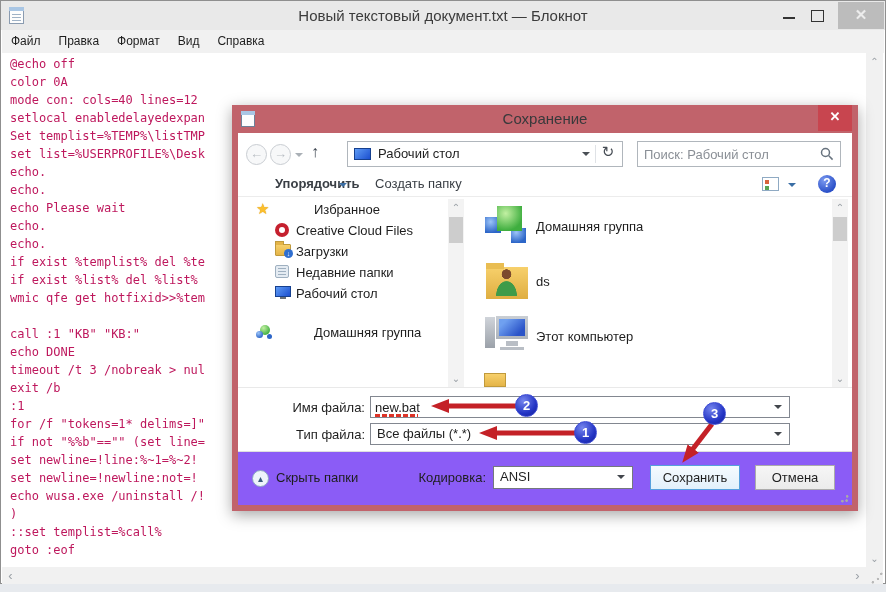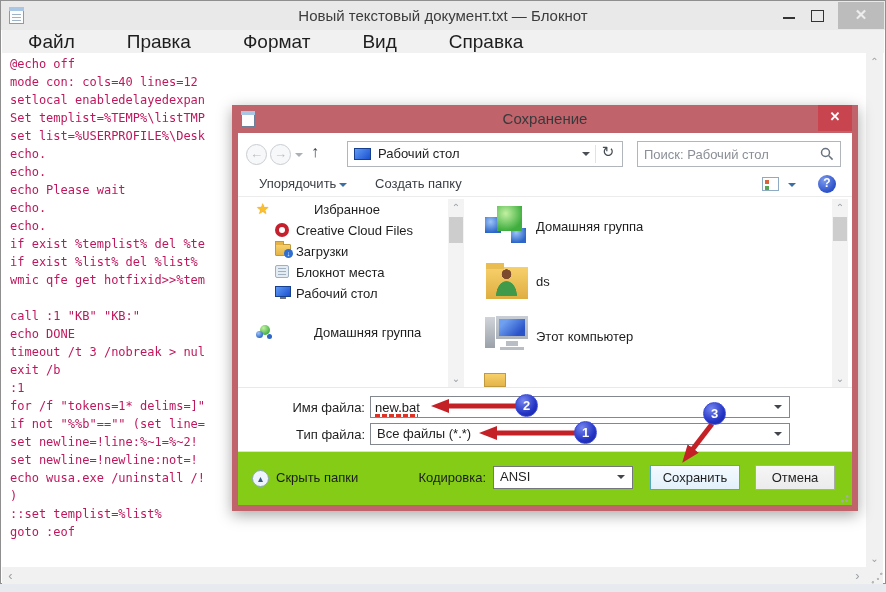--- a/index.html
+++ b/index.html
@@ -14,21 +14,21 @@
   .np-icon::after { content:""; position:absolute; left:2px; right:2px; top:6px; height:8px;
       background:repeating-linear-gradient(#9fb2c6 0 1px, transparent 1px 3px); }
   .win-title { position:absolute; left:0; right:0; top:0; height:29px; line-height:29px; text-align:center; font-size:15px; color:#3c3c3c; }
   .win-min { position:absolute; right:86px; top:4px; width:20px; height:20px; text-align:center; cursor:default; }
   .win-min::before { content:""; position:absolute; left:4px; right:4px; top:12px; height:2px; background:#333; }
   .win-max { position:absolute; right:58px; top:4px; width:20px; height:20px; }
   .win-max::before { content:""; position:absolute; left:4px; top:5px; width:11px; height:10px; border:1.5px solid #333; }
   .win-close { position:absolute; right:1px; top:1px; width:46px; height:27px; background:#bcbcbc; }
   .win-close::before { content:"✕"; position:absolute; left:0; right:0; top:4px; text-align:center; color:#ececec; font-size:15px; font-weight:bold; }
   .menubar { position:absolute; left:1px; top:29px; right:1px; height:23px; background:#f1f1f1; display:flex; align-items:center; }
-  .menu-item { padding:0 26px; font-size:19px; color:#1e1e1e; line-height:23px; }
+  .menu-item { padding:0 9px; font-size:12px; color:#1e1e1e; line-height:23px; }
 
   
   .editor { position:absolute; left:1px; top:52px; width:864px; height:514px; background:#fff; overflow:hidden; padding:2px 0 0 8px; }
   .code-line { height:18px; line-height:18px; font-family:"DejaVu Sans Mono",monospace; font-size:12px; color:#be185d; white-space:pre; }
 
   
   .vscroll { position:absolute; top:52px; right:2px; width:17px; height:514px; background:#f1f1f1; }
   .hscroll { position:absolute; left:1px; top:566px; width:864px; height:17px; background:#f1f1f1; }
   .sb-arrow { position:absolute; color:#9aa0a6; font-size:10px; width:17px; height:17px; text-align:center; line-height:17px; }
   .sb-up::before{content:"⌃";} .sb-down::before{content:"⌄";} .sb-left::before{content:"‹";font-size:13px;} .sb-right::before{content:"›";font-size:13px;}
@@ -65,21 +65,21 @@
   .icon-refresh { position:absolute; right:3px; top:1px; width:22px; height:22px; }
   .icon-refresh::before { content:"↻"; position:absolute; left:0; right:0; text-align:center; color:#474d55; font-size:15px; }
   .search-box { position:absolute; left:399px; top:8px; width:204px; height:26px; border:1px solid #b0b6bc; background:#fff; }
   .search-input { position:absolute; left:6px; top:1px; width:165px; height:22px; border:0; outline:0; font-family:"Liberation Sans",sans-serif; font-size:13px; color:#333; background:transparent; }
   .search-input::placeholder { color:#8a8f96; opacity:1; }
   .icon-search { position:absolute; right:6px; top:5px; width:14px; height:14px; }
 
   
   .toolbar { position:absolute; left:0; top:38px; width:614px; height:26px; border-bottom:1px solid #ececec; }
   .tb-item { position:absolute; top:0; height:26px; line-height:26px; color:#3a3f45; }
-  .tb-organize { left:21px; } .tb-newfolder { left:137px; }
+  .tb-organize { left:37px;font-weight:bold; } .tb-newfolder { left:137px; }
   .tb-caret { position:absolute; top:12px; width:0; height:0; border:4px solid transparent; border-top-color:#3a6ea5; }
   .tb-caret.org { left:101px; } .tb-caret.views { left:550px; }
   .icon-views { position:absolute; left:524px; top:6px; width:17px; height:14px; border:1px solid #8faac3;
       background:linear-gradient(#fff,#fff),
       repeating-linear-gradient(#8faac3 0 1px, transparent 1px 4px) 7px 2px/8px 10px no-repeat; }
   .icon-views::before { content:""; position:absolute; left:2px; top:2px; width:4px; height:4px; background:#d7643c; }
   .icon-views::after { content:""; position:absolute; left:2px; top:8px; width:4px; height:4px; background:#58a453; }
   .icon-help { position:absolute; left:580px; top:4px; width:18px; height:18px; border-radius:50%;
       background:radial-gradient(circle at 35% 30%, #7b9af0, #2b50c8 70%); }
   .icon-help::before { content:"?"; position:absolute; left:0; right:0; top:1px; text-align:center; color:#fff; font-weight:bold; font-size:12px; }
@@ -144,21 +144,21 @@
   .combo { position:absolute; left:132px; width:420px; height:22px; border:1px solid #828790; background:#fff; }
   .combo-filename { top:263px; }
   .combo-filetype { top:290px; }
   .combo .val { position:absolute; left:6px; top:0; line-height:20px; white-space:nowrap; }
   .combo-caret { position:absolute; right:7px; top:8px; width:0; height:0; border:4px solid transparent; border-top-color:#42464c; }
   .fname-input { position:absolute; left:4px; top:1px; width:240px; height:18px; border:0; outline:0; font-family:"Liberation Sans",sans-serif; font-size:13px; color:#1e1e1e; }
   .squiggle { position:absolute; left:137px; top:281px; width:43px; height:3px;
       background:repeating-linear-gradient(90deg,#dd3327 0 5px, transparent 5px 7px); z-index:30; }
 
   
-  .dlg-footer { position:absolute; left:0; top:318px; width:614px; height:54px; background:#84cc16; border-top:1px solid #dfdfdf; }
+  .dlg-footer { position:absolute; left:0; top:318px; width:614px; height:54px; background:#8b5cf6; border-top:1px solid #dfdfdf; }
   .hide-folders { position:absolute; left:14px; top:16px; height:22px; }
   .hf-icon { position:absolute; left:0; top:2px; width:17px; height:17px; border-radius:50%; border:1px solid #8aa5c2; background:#eef4fb; }
   .hf-icon::before { content:"▴"; position:absolute; left:0; right:0; top:0px; text-align:center; color:#3a5a7e; font-size:10px; line-height:15px; }
   .hf-label { position:absolute; left:24px; top:2px; white-space:nowrap; }
   .enc-label { position:absolute; left:124px; top:18px; width:124px; text-align:right; }
   .combo-enc { position:absolute; left:255px; top:14px; width:140px; height:23px; border:1px solid #74787e; background:#fff; }
   .btn { position:absolute; top:13px; height:25px; text-align:center; line-height:23px; font-size:13px; color:#1e1e1e; }
   .btn-save { left:412px; width:90px; border:1px solid #56a0dd; background:linear-gradient(#f5fbff,#e2f0fb); }
   .btn-cancel { left:517px; width:80px; border:1px solid #ababab; background:linear-gradient(#f6f6f6,#ebebeb); }
   .dlg-grip { position:absolute; right:3px; bottom:2px; width:12px; height:12px;
@@ -190,20 +190,21 @@
     </div>
     <div class="menubar">
       <span class="menu-item">Файл</span>
         <span class="menu-item">Правка</span>
         <span class="menu-item">Формат</span>
         <span class="menu-item">Вид</span>
         <span class="menu-item">Справка</span>
     </div>
     <div class="editor">
       <div class="code-line">@echo off</div>
+        <div class="code-line">color 0A</div>
         <div class="code-line">mode con: cols=40 lines=12</div>
         <div class="code-line">setlocal enabledelayedexpan</div>
         <div class="code-line">Set templist=%TEMP%\listTMP</div>
         <div class="code-line">set list=%USERPROFILE%\Desk</div>
         <div class="code-line">echo.</div>
         <div class="code-line">echo.</div>
         <div class="code-line">echo Please wait</div>
         <div class="code-line">echo.</div>
         <div class="code-line">echo.</div>
         <div class="code-line">if exist %templist% del %te</div>
@@ -214,21 +215,21 @@
         <div class="code-line">echo DONE</div>
         <div class="code-line">timeout /t 3 /nobreak &gt; nul</div>
         <div class="code-line">exit /b</div>
         <div class="code-line">:1</div>
         <div class="code-line">for /f "tokens=1* delims=]"</div>
         <div class="code-line">if not "%%b"=="" (set line=</div>
         <div class="code-line">set newline=!line:%~1=%~2!</div>
         <div class="code-line">set newline=!newline:not=!</div>
         <div class="code-line">echo wusa.exe /uninstall /!</div>
         <div class="code-line">)</div>
-        <div class="code-line">::set templist=%list%</div>
+        <div class="code-line">::set templist=%call%</div>
         <div class="code-line">goto :eof</div>
     </div>
     <div class="vscroll">
       <span class="sb-arrow sb-up" style="left:0;"></span>
       <span class="sb-arrow sb-down" style="left:0;"></span>
     </div>
     <div class="hscroll">
       <span class="sb-arrow sb-left"></span>
       <span class="sb-arrow sb-right"></span>
     </div>
@@ -286,21 +287,21 @@
             <span class="lbl">Creative Cloud Files</span>
           </div>
 
           <div class="nav-item child">
             <span class="ic downloads-icon"></span>
             <span class="lbl">Загрузки</span>
           </div>
 
           <div class="nav-item child">
             <span class="ic recent-icon"></span>
-            <span class="lbl">Блокнот места</span>
+            <span class="lbl">Недавние папки</span>
           </div>
 
           <div class="nav-item child">
             <span class="ic desktop-icon"></span>
             <span class="lbl">Рабочий стол</span>
           </div>
 
           <div class="nav-item root gap">
             <span class="ic homegroup-icon"></span>
             <span class="lbl">Домашняя группа</span>

